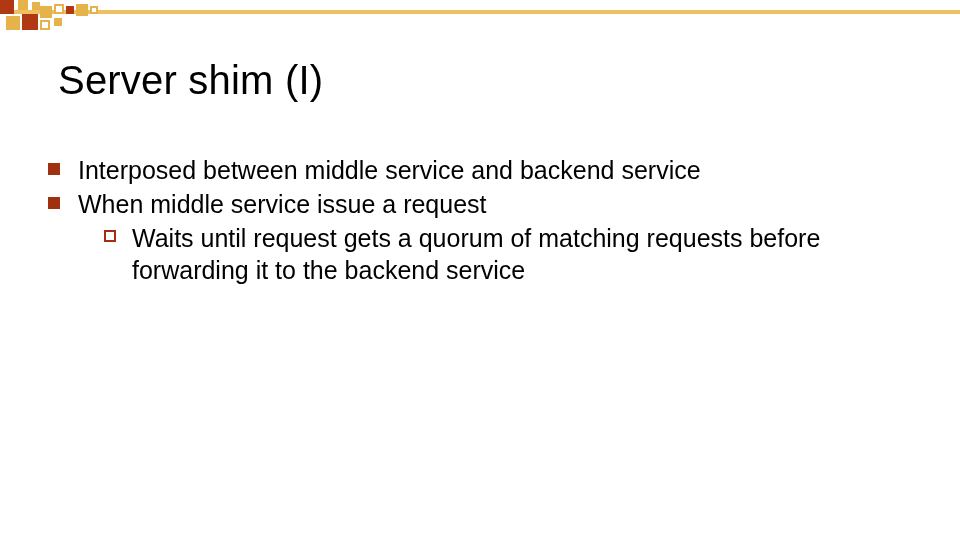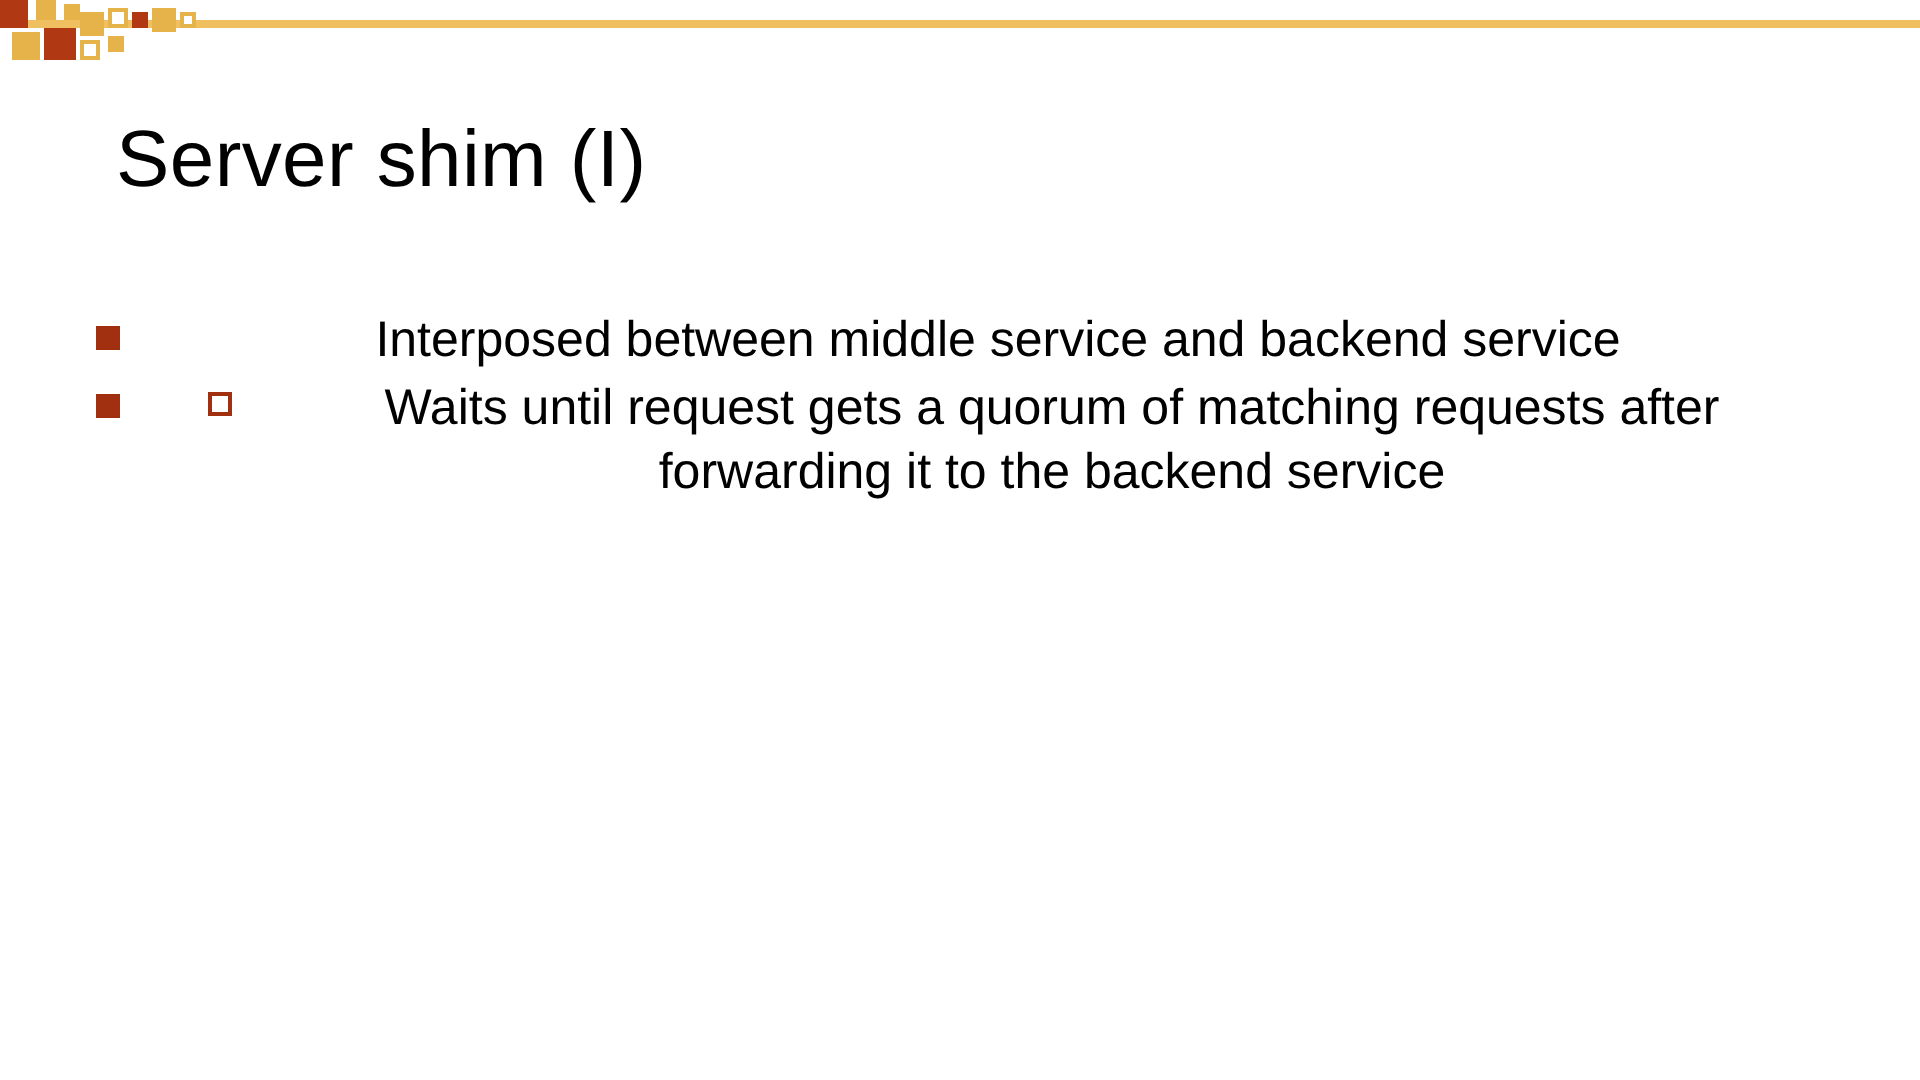--- a/index.html
+++ b/index.html
@@ -10,21 +10,20 @@
     background: #ffffff;
     font-family: Arial, Helvetica, sans-serif;
     color: #000;
     overflow: hidden;
   }
   .slide {
     position: relative;
     width: 960px;
     height: 540px;
     box-sizing: border-box;
-    text-align: center;
   }
   .deco {
     position: absolute;
     top: 0;
     left: 0;
     width: 960px;
     height: 44px;
   }
   .deco .bar {
     position: absolute;
@@ -105,17 +104,18 @@
     <div class="sq" style="left:66px; top:6px;  width:8px;  height:8px;  background:#b03812;"></div>
     <div class="sq" style="left:76px; top:4px;  width:12px; height:12px; background:#e6b24a;"></div>
     <div class="sq" style="left:90px; top:6px;  width:8px;  height:8px;  background:#ffffff; border:2px solid #e6b24a;"></div>
   </div>
 
   <div class="title">Server shim (I)</div>
 
   <div class="body">
     <div class="lvl1">Interposed between middle service and backend service</div>
     <div class="lvl1">
-      <div class="lvl2">Waits until request gets a quorum of matching requests after forwarding it  to the backend service</div>
+      <span>When middle service issue a request</span>
+      <div class="lvl2">Waits until request gets a quorum of matching requests before forwarding it  to the backend service</div>
     </div>
   </div>
 
 </div>
 
 </body></html>

